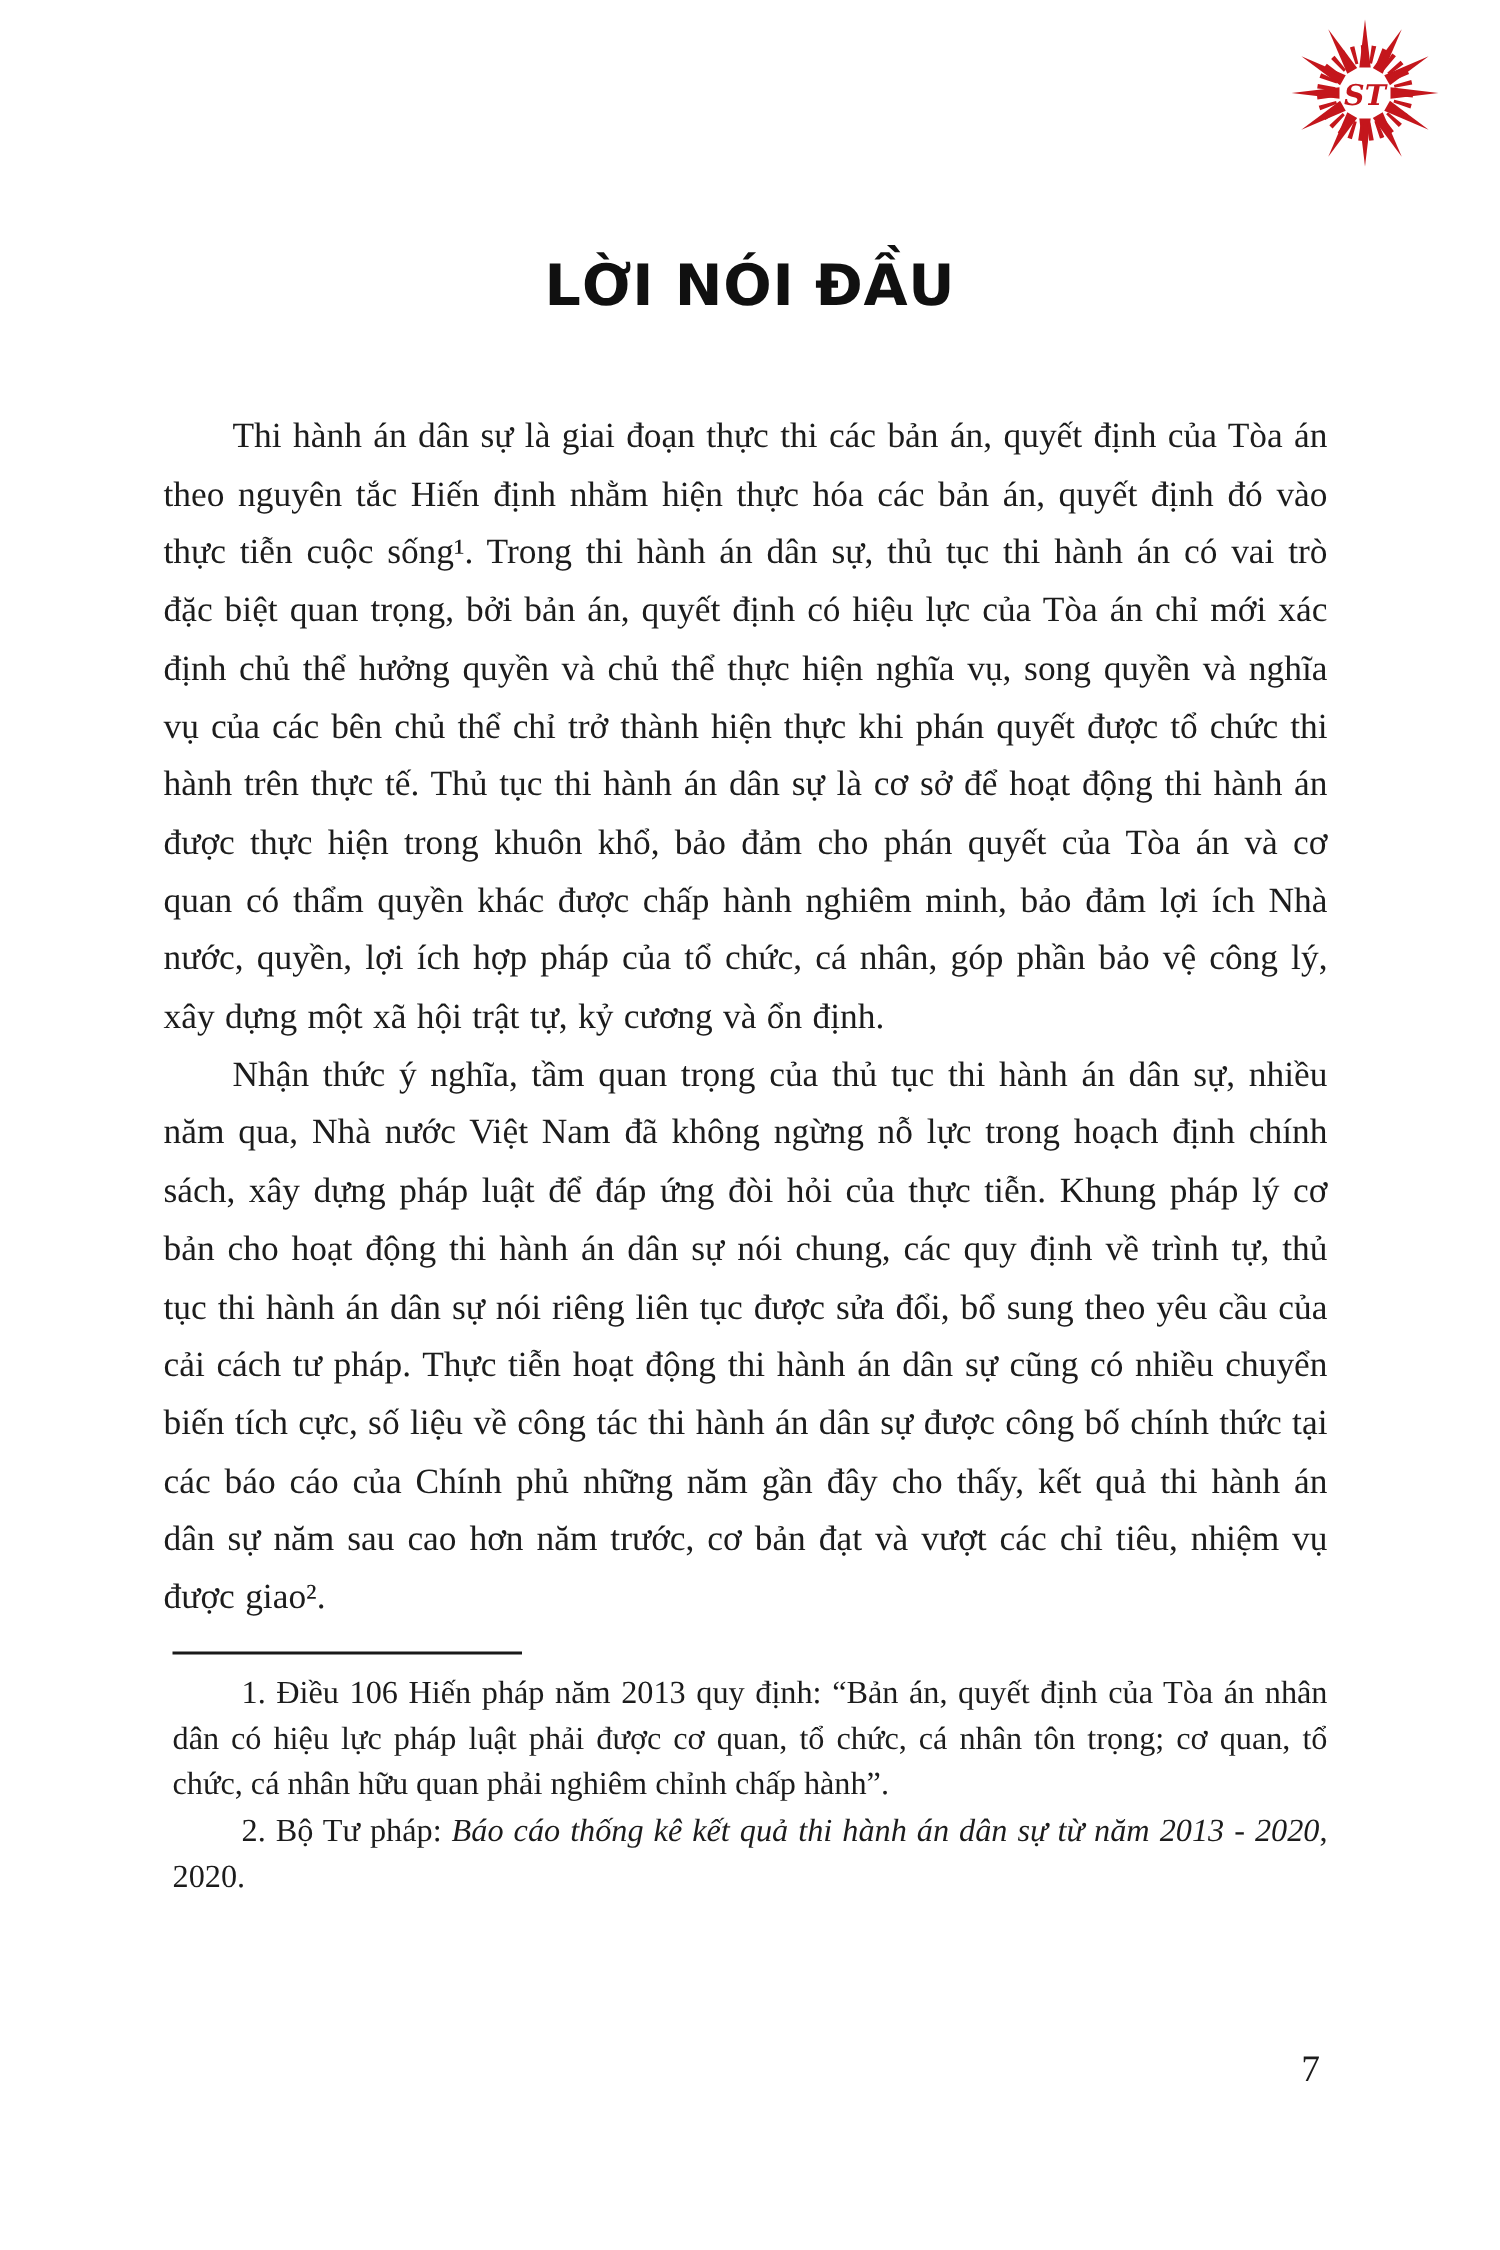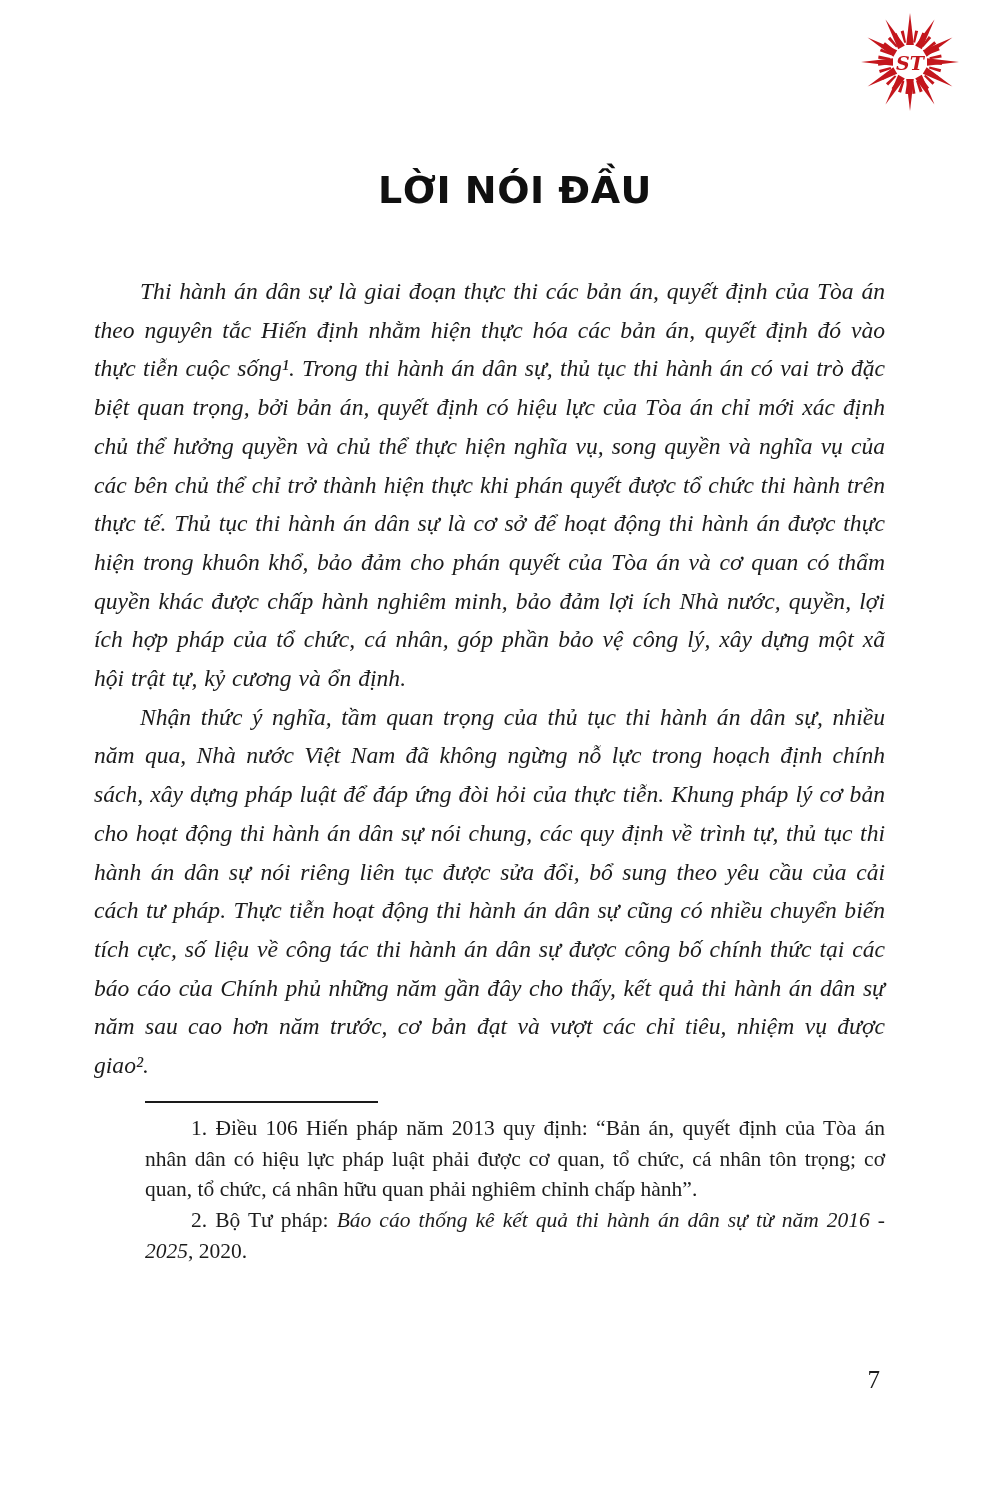--- a/index.html
+++ b/index.html
@@ -5,40 +5,39 @@
   * { margin: 0; padding: 0; box-sizing: border-box; }
   html, body { background: #ffffff; }
   .page {
     position: relative;
     width: 1000px;
     height: 1500px;
     background: #ffffff;
     font-family: "Liberation Serif", "DejaVu Serif", serif;
     color: #1c1c1c;
     overflow: hidden;
-    padding-left: 30px;
   }
   .logo {
     position: absolute;
     top: 12px;
     right: 40px;
     width: 100px;
     height: 100px;
   }
   .logo svg { width: 100%; height: 100%; display: block; }
   .title {
     padding-top: 168px;
     text-align: center;
     font-family: "DejaVu Sans", "Liberation Sans", sans-serif;
     font-weight: 700;
     font-size: 38px;
     letter-spacing: 0.5px;
     color: #101010;
   }
-  .body-text { margin: 60px 115px 0 64px; font-style: italic; }
+  .body-text { margin: 60px 115px 0 109px; }
   .para {
     font-size: 23.6px;
     line-height: 38.7px;
     text-align: justify;
     text-indent: 46px;
     word-spacing: 1px;
   }
   .footnotes { margin: 16px 115px 16px 115px; }
   .footnote-rule {
     width: 233px;
@@ -90,18 +89,18 @@
   <h1 class="title">LỜI NÓI ĐẦU</h1>
 
   <div class="body-text">
     <p class="para">Thi hành án dân sự là giai đoạn thực thi các bản án, quyết định của Tòa án theo nguyên tắc Hiến định nhằm hiện thực hóa các bản án, quyết định đó vào thực tiễn cuộc sống¹. Trong thi hành án dân sự, thủ tục thi hành án có vai trò đặc biệt quan trọng, bởi bản án, quyết định có hiệu lực của Tòa án chỉ mới xác định chủ thể hưởng quyền và chủ thể thực hiện nghĩa vụ, song quyền và nghĩa vụ của các bên chủ thể chỉ trở thành hiện thực khi phán quyết được tổ chức thi hành trên thực tế. Thủ tục thi hành án dân sự là cơ sở để hoạt động thi hành án được thực hiện trong khuôn khổ, bảo đảm cho phán quyết của Tòa án và cơ quan có thẩm quyền khác được chấp hành nghiêm minh, bảo đảm lợi ích Nhà nước, quyền, lợi ích hợp pháp của tổ chức, cá nhân, góp phần bảo vệ công lý, xây dựng một xã hội trật tự, kỷ cương và ổn định.</p>
     <p class="para">Nhận thức ý nghĩa, tầm quan trọng của thủ tục thi hành án dân sự, nhiều năm qua, Nhà nước Việt Nam đã không ngừng nỗ lực trong hoạch định chính sách, xây dựng pháp luật để đáp ứng đòi hỏi của thực tiễn. Khung pháp lý cơ bản cho hoạt động thi hành án dân sự nói chung, các quy định về trình tự, thủ tục thi hành án dân sự nói riêng liên tục được sửa đổi, bổ sung theo yêu cầu của cải cách tư pháp. Thực tiễn hoạt động thi hành án dân sự cũng có nhiều chuyển biến tích cực, số liệu về công tác thi hành án dân sự được công bố chính thức tại các báo cáo của Chính phủ những năm gần đây cho thấy, kết quả thi hành án dân sự năm sau cao hơn năm trước, cơ bản đạt và vượt các chỉ tiêu, nhiệm vụ được giao².</p>
   </div>
 
   <div class="footnotes">
     <div class="footnote-rule"></div>
     <p class="footnote"><span>1. Điều 106 Hiến pháp năm 2013 quy định: “Bản án, quyết định của Tòa án nhân dân có hiệu lực pháp luật phải được cơ quan, tổ chức, cá nhân tôn trọng; cơ quan, tổ chức, cá nhân hữu quan phải nghiêm chỉnh chấp hành”.</span><span class="italic"></span><span></span></p>
-    <p class="footnote"><span>2. Bộ Tư pháp: </span><span class="italic">Báo cáo thống kê kết quả thi hành án dân sự từ năm 2016 - 2025</span><span>, 2020.</span></p>
+    <p class="footnote"><span>2. Bộ Tư pháp: </span><span class="italic">Báo cáo thống kê kết quả thi hành án dân sự từ năm 2013 - 2020</span><span>, 2020.</span></p>
   </div>
 
   <div class="page-number">7</div>
 
 </div>
 
 </body></html>

